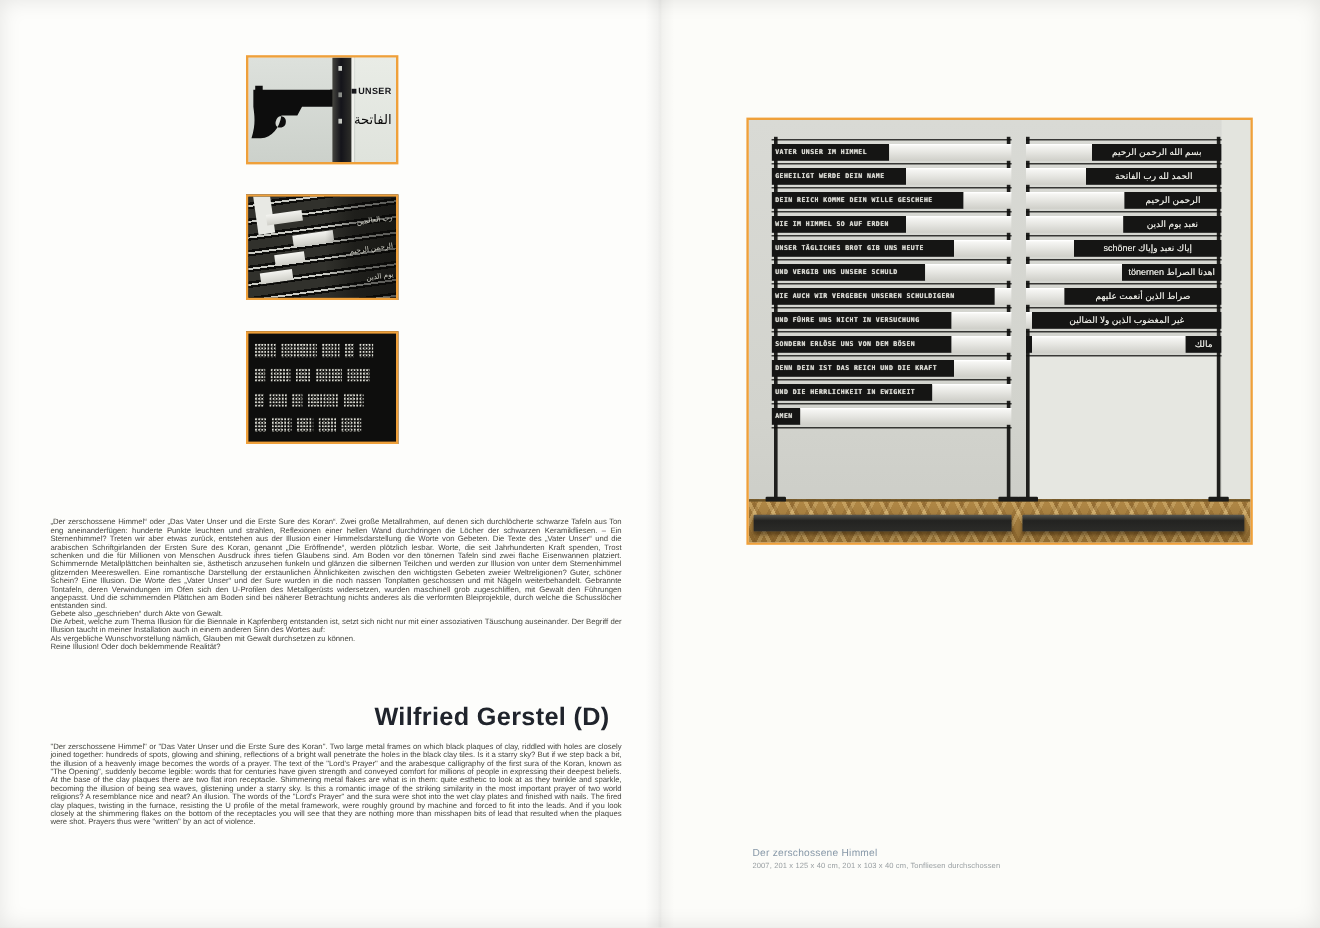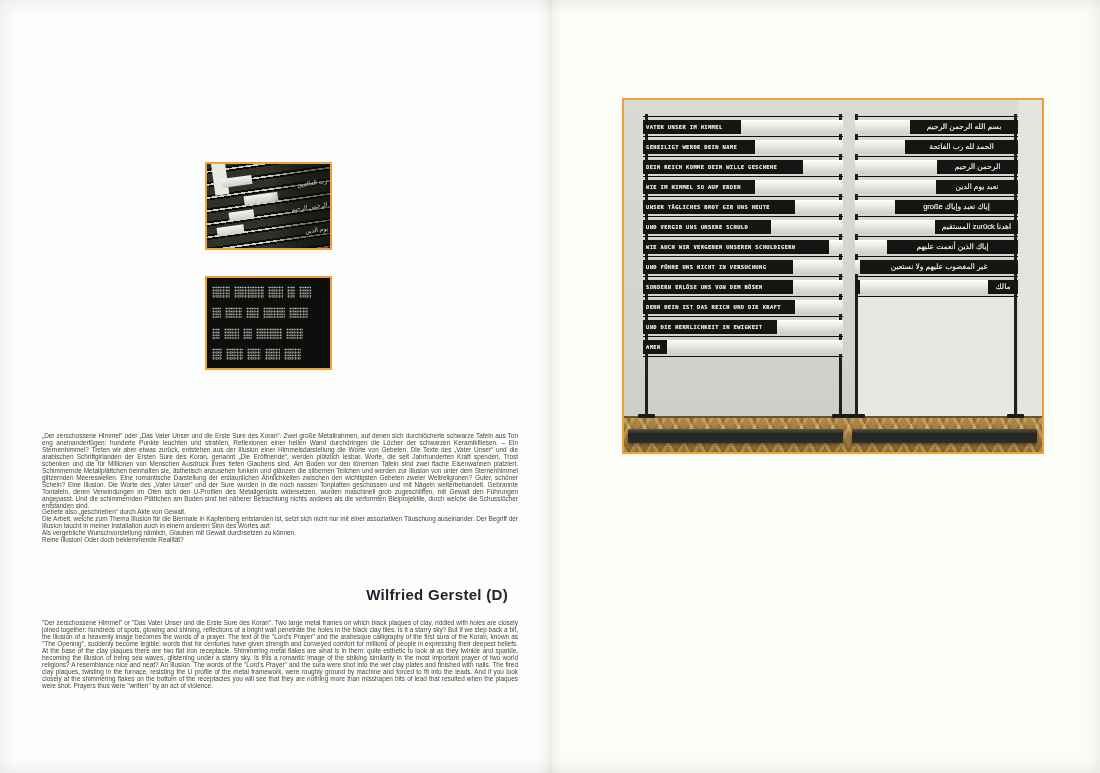--- a/index.html
+++ b/index.html
@@ -57,21 +57,21 @@
       radial-gradient(circle, rgba(233,233,225,0.95) 0.6px, rgba(233,233,225,0) 1px),
       radial-gradient(circle, rgba(190,190,180,0.55) 0.5px, rgba(190,190,180,0) 0.9px);
     background-size:2.6px 2.9px, 3.3px 2.1px;}
   .dr1{top:9%;} .dr2{top:32%;} .dr3{top:55%;} .dr4{top:78%;}
 
   
   .detext{position:absolute;left:42px;top:433px;width:476px;color:#45453f;
     font-size:6.45px;line-height:6.95px;text-align:justify;}
   .detext p{margin:0;}
   .artist{position:absolute;left:42px;top:586px;width:466px;text-align:right;
-    font-size:15px;font-weight:700;color:#20242c;letter-spacing:.3px;}
+    font-size:21px;font-weight:700;color:#20242c;letter-spacing:.3px;}
   .entext{position:absolute;left:42px;top:614px;width:476px;color:#45453f;
     font-size:6.45px;line-height:6.95px;text-align:justify;}
 
   
   .photo{position:absolute;left:72px;top:98px;width:422px;height:356px;border:2px solid #efa03a;
     box-sizing:border-box;background:linear-gradient(180deg,#d9dad5 0%,#d2d3cd 70%,#cbccc6 100%);overflow:hidden;}
   .brightR{position:absolute;left:234px;top:196px;width:156px;height:120px;background:#e6e7e1;}
   .brightEdge{position:absolute;left:394px;top:0;width:24px;height:316px;background:#e3e4de;}
   .post{position:absolute;top:14px;width:3px;height:302px;background:#1f1f1d;}
   .foot{position:absolute;top:314px;width:17px;height:4px;background:#1b1b19;border-radius:1px;}
@@ -108,20 +108,31 @@
   .cap-title{font-size:8.5px;color:#8798a8;letter-spacing:.2px;}
   .cap-details{font-size:6.3px;color:#999fa2;margin-top:2.5px;letter-spacing:.1px;}
 </style>
 </head>
 <body>
 
 <div class="spread">
 
   <div class="page page-left">
 
+    <div class="fig fig1">
+      <svg class="gun" viewBox="0 0 100 78" preserveAspectRatio="none">
+        <path fill="#0d0d0d" fill-rule="evenodd" d="M6 12 h8 v4 h-8 z M4 16 H90 V34 H56 L51 43 H34 C32 56 24 66 12 67 L2 67 C7 52 5 42 4 34 Z M33 44 C38 44 40 48 38 53 C34 58 26 56 28 49 C29 46 31 44 33 44 Z"></path>
+        <rect x="86" y="16" width="4" height="6" fill="#0d0d0d"></rect>
+      </svg>
+      <div class="strip"></div>
+      <div class="stripedge"></div>
+      <div class="lightzone"></div>
+      <div class="frag"><span class="sq"></span><span>UNSER</span></div>
+      <div class="arab">الفاتحة</div>
+    </div>
 
     <div class="fig fig2">
       <div class="stripes"></div>
       <div class="lightcol"></div>
       <div class="patch p1"></div>
       <div class="patch p2"></div>
       <div class="patch p3"></div>
       <div class="patch p4"></div>
       <div class="darkright"></div>
       <span class="a a1" dir="rtl">رب العالمين</span>
@@ -264,50 +275,54 @@
           </div>
         <div class="row">
             <div class="plq pwhite fixed" style="width:81px"></div>
             <div class="plq pblack grow">
               <span class="artx" dir="rtl">نعبد يوم الدين</span>
             </div>
           </div>
         <div class="row">
             <div class="plq pwhite fixed" style="width:40px"></div>
             <div class="plq pblack grow">
-              <span class="artx" dir="rtl">إياك نعبد وإياك große</span>
+              <span class="artx" dir="rtl">إياك نعبد وإياك schöner</span>
             </div>
           </div>
         <div class="row">
             <div class="plq pwhite fixed" style="width:80px"></div>
             <div class="plq pblack grow">
-              <span class="artx" dir="rtl">اهدنا zurück المستقيم</span>
+              <span class="artx" dir="rtl">اهدنا الصراط tönernen</span>
             </div>
           </div>
         <div class="row">
             <div class="plq pwhite fixed" style="width:32px"></div>
             <div class="plq pblack grow">
-              <span class="artx" dir="rtl">إياك الذين أنعمت عليهم</span>
+              <span class="artx" dir="rtl">صراط الذين أنعمت عليهم</span>
             </div>
           </div>
         <div class="row">
             <div class="plq pwhite fixed" style="width:5px"></div>
             <div class="plq pblack grow">
-              <span class="artx" dir="rtl">غير المغضوب عليهم ولا نستعين</span>
+              <span class="artx" dir="rtl">غير المغضوب الذين ولا الضالين</span>
             </div>
           </div>
         <div class="row">
             <div class="plq pblack" style="width:5px"></div>
             <div class="plq pwhite"></div>
             <div class="plq pblack" style="width:30px">
               <span class="artx" dir="rtl">مالك</span>
             </div>
           </div>
       </div>
 
       <div class="tray tray-left"></div>
       <div class="tray tray-right"></div>
     </div>
 
+    <div class="caption">
+      <div class="cap-title">Der zerschossene Himmel</div>
+      <div class="cap-details">2007, 201 x 125 x 40 cm, 201 x 103 x 40 cm, Tonfliesen durchschossen</div>
+    </div>
   </div>
 
   <div class="gutter"></div>
 </div>
 
 </body></html>

